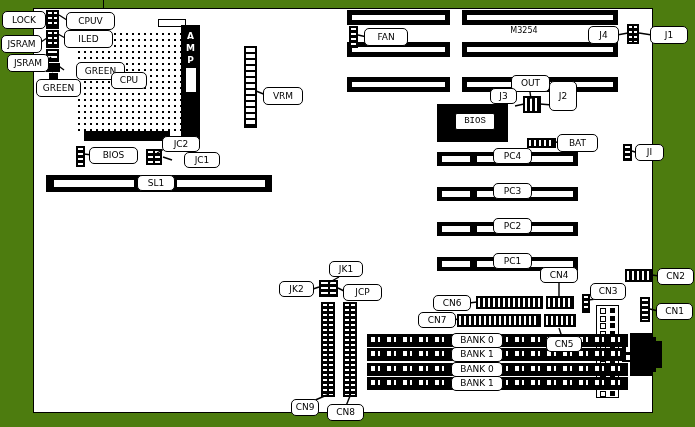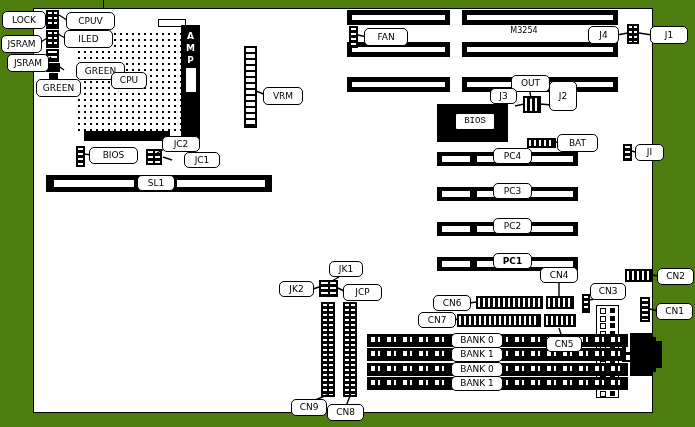--- a/index.html
+++ b/index.html
@@ -166,21 +166,21 @@
   <div class="pci" style="left:437px;top:222px;width:141px;height:14px;">
     <div class="w" style="left:5px;top:4px;width:28px;height:6px;"></div>
     <div class="w" style="left:40px;top:4px;width:96px;height:6px;"></div>
   </div>
   <div class="c" style="left:493px;top:218px;width:39px;height:16px;">PC2</div>
 
   <div class="pci" style="left:437px;top:257px;width:141px;height:14px;">
     <div class="w" style="left:5px;top:4px;width:28px;height:6px;"></div>
     <div class="w" style="left:40px;top:4px;width:96px;height:6px;"></div>
   </div>
-  <div class="c" style="left:493px;top:253px;width:39px;height:16px;font-weight:bold;">PC1</div>
+  <div class="c" style="left:493px;top:253px;width:39px;height:16px;">PC1</div>
 
   <div class="c" style="left:540px;top:267px;width:38px;height:16px;">CN4</div>
   <div class="pinh" style="left:546px;top:296px;width:28px;height:13px;"></div>
   <div class="c" style="left:433px;top:295px;width:38px;height:16px;">CN6</div>
   <div class="pinh" style="left:476px;top:296px;width:67px;height:13px;"></div>
   <div class="c" style="left:418px;top:312px;width:38px;height:16px;">CN7</div>
   <div class="pinh" style="left:457px;top:314px;width:84px;height:13px;"></div>
   <div class="pinh" style="left:544px;top:314px;width:32px;height:13px;"></div>
   <div class="c" style="left:546px;top:336px;width:36px;height:16px;">CN5</div>
 
@@ -229,16 +229,16 @@
   <div class="c" style="left:451px;top:362px;width:52px;height:15px;">BANK 0</div>
   <div class="c" style="left:451px;top:376px;width:52px;height:15px;">BANK 1</div>
 
   <div class="pinv two" style="left:319px;top:280px;width:19px;height:17px;"></div>
   <div class="c" style="left:329px;top:261px;width:34px;height:16px;">JK1</div>
   <div class="c" style="left:279px;top:281px;width:35px;height:16px;">JK2</div>
   <div class="c" style="left:343px;top:284px;width:39px;height:17px;">JCP</div>
 
   <div class="pinv two" style="left:321px;top:302px;width:14px;height:95px;"></div>
   <div class="pinv two" style="left:343px;top:302px;width:14px;height:95px;"></div>
-  <div class="c" style="left:291px;top:399px;width:36px;height:17px;">CN9</div>
+  <div class="c" style="left:291px;top:399px;width:28px;height:17px;">CN9</div>
   <div class="c" style="left:327px;top:404px;width:37px;height:17px;">CN8</div>
 
 </div>
 
 </body></html>

